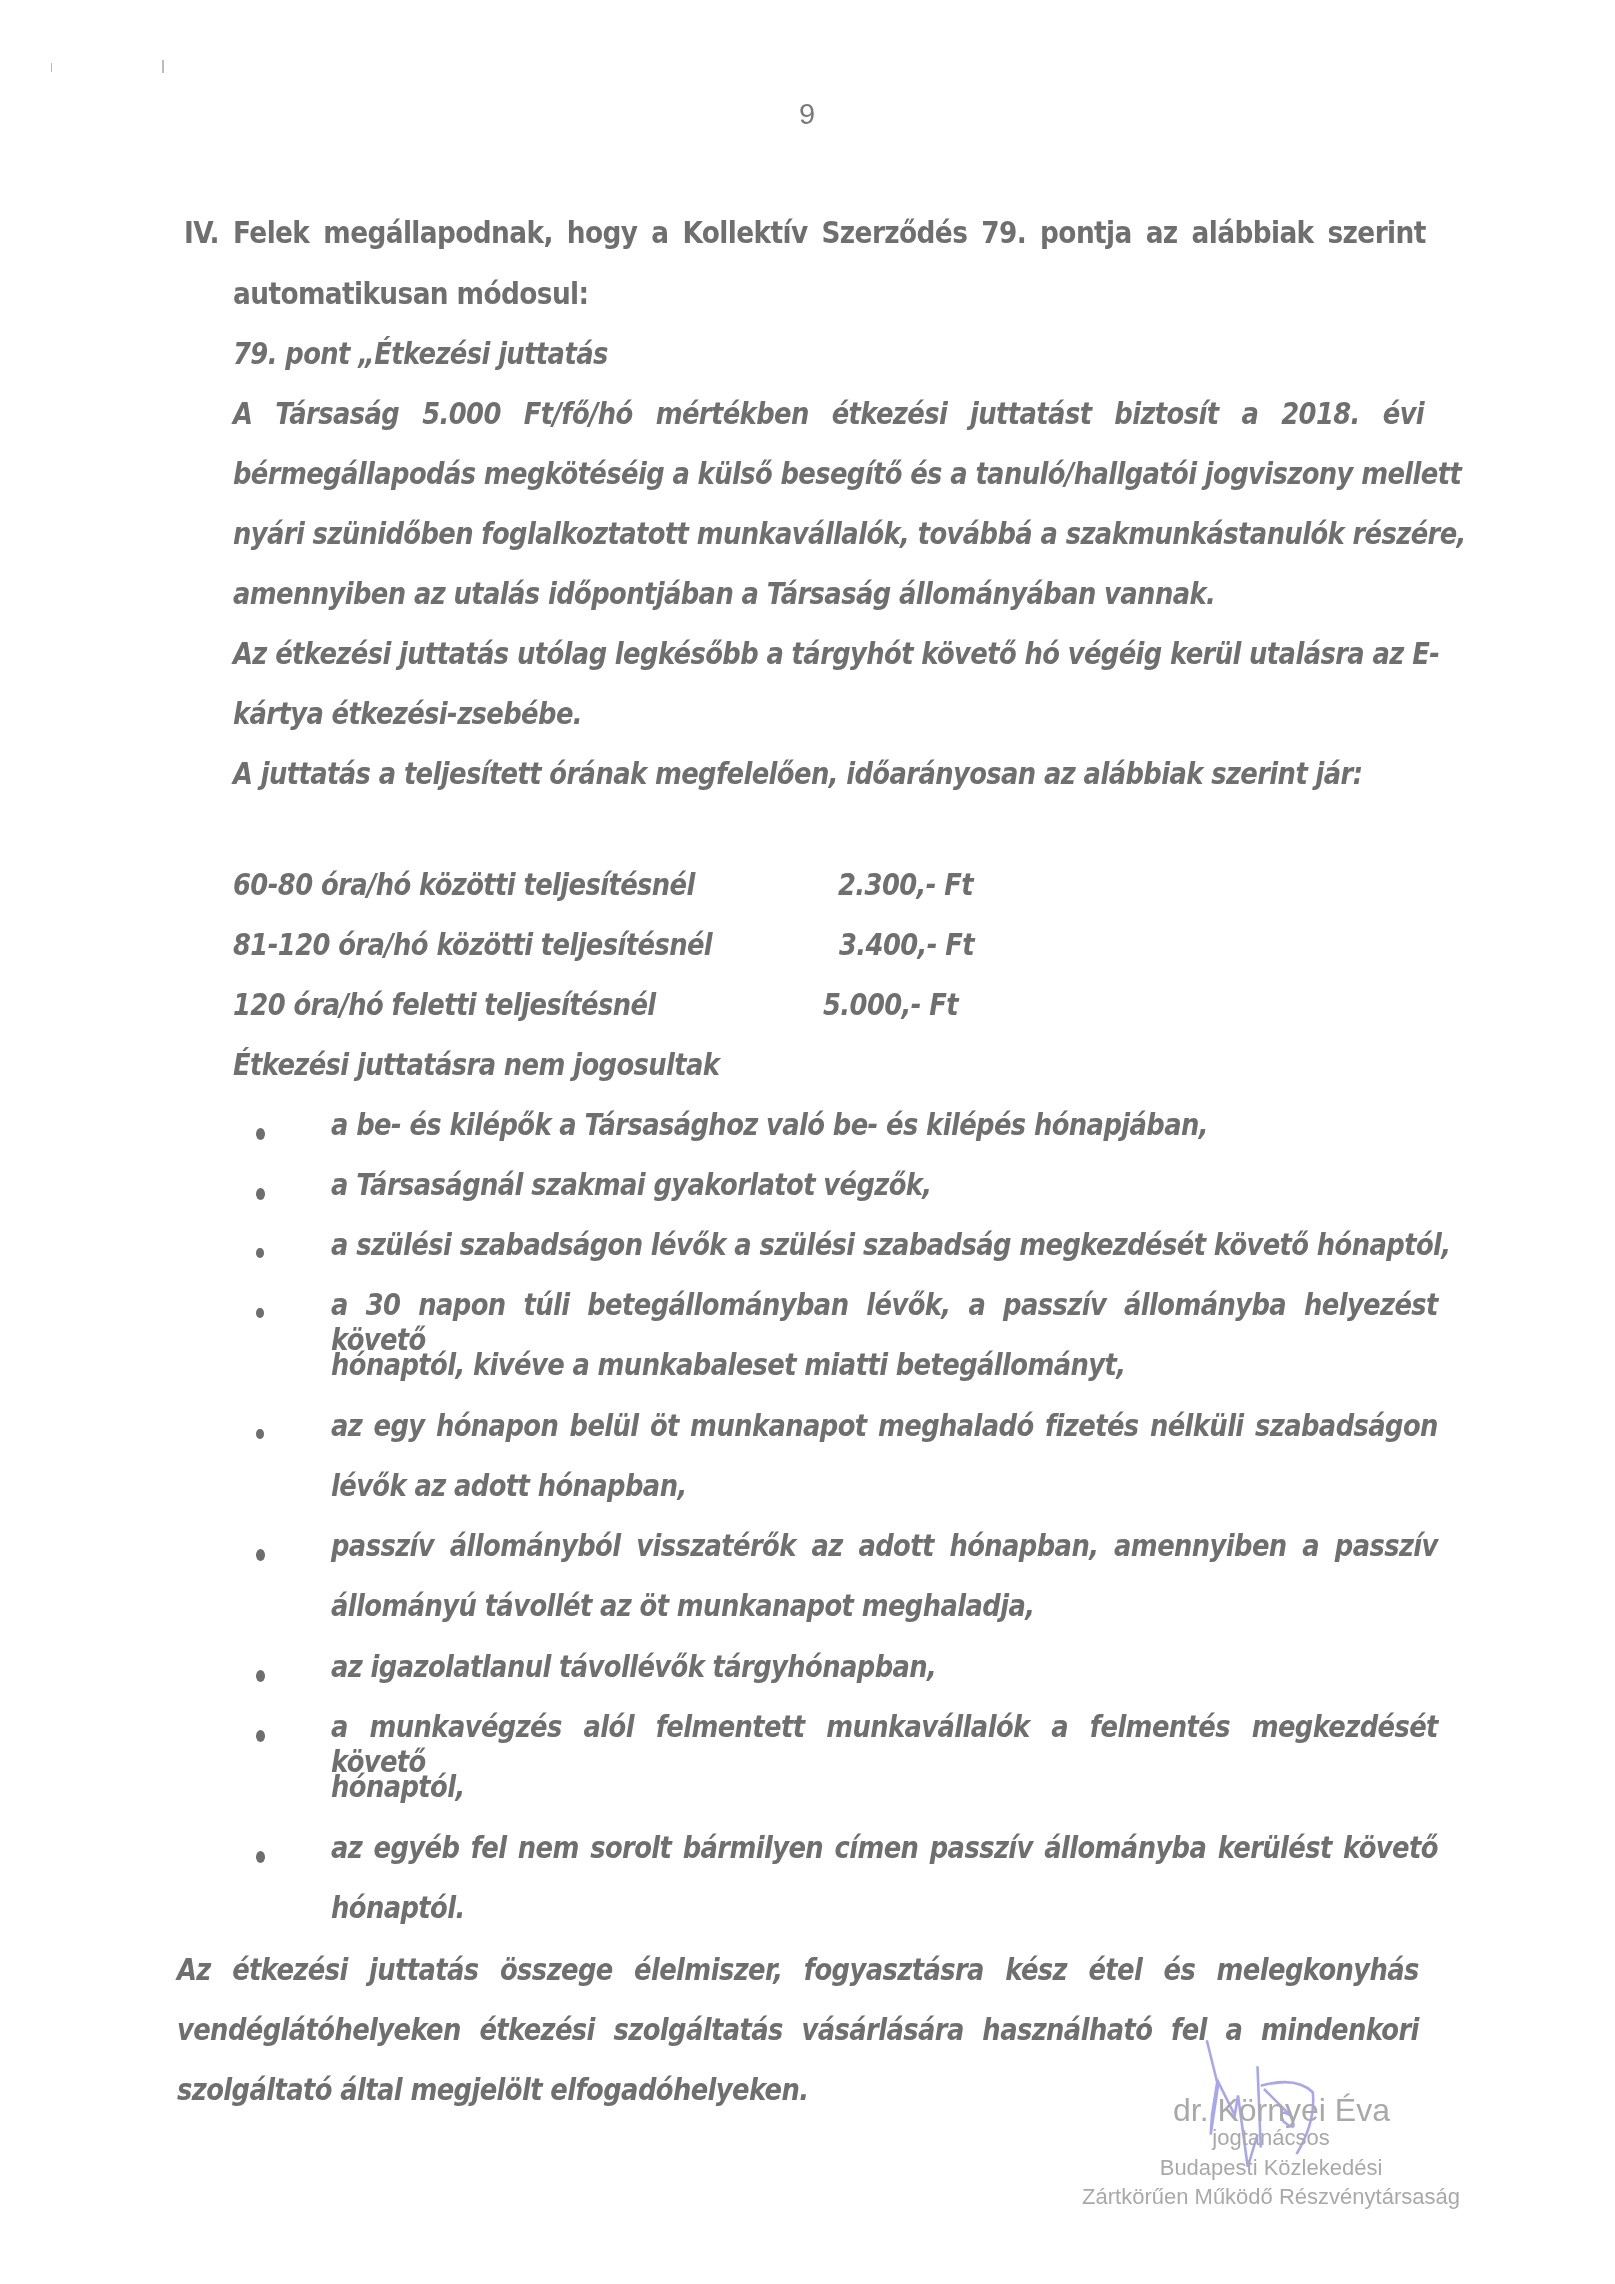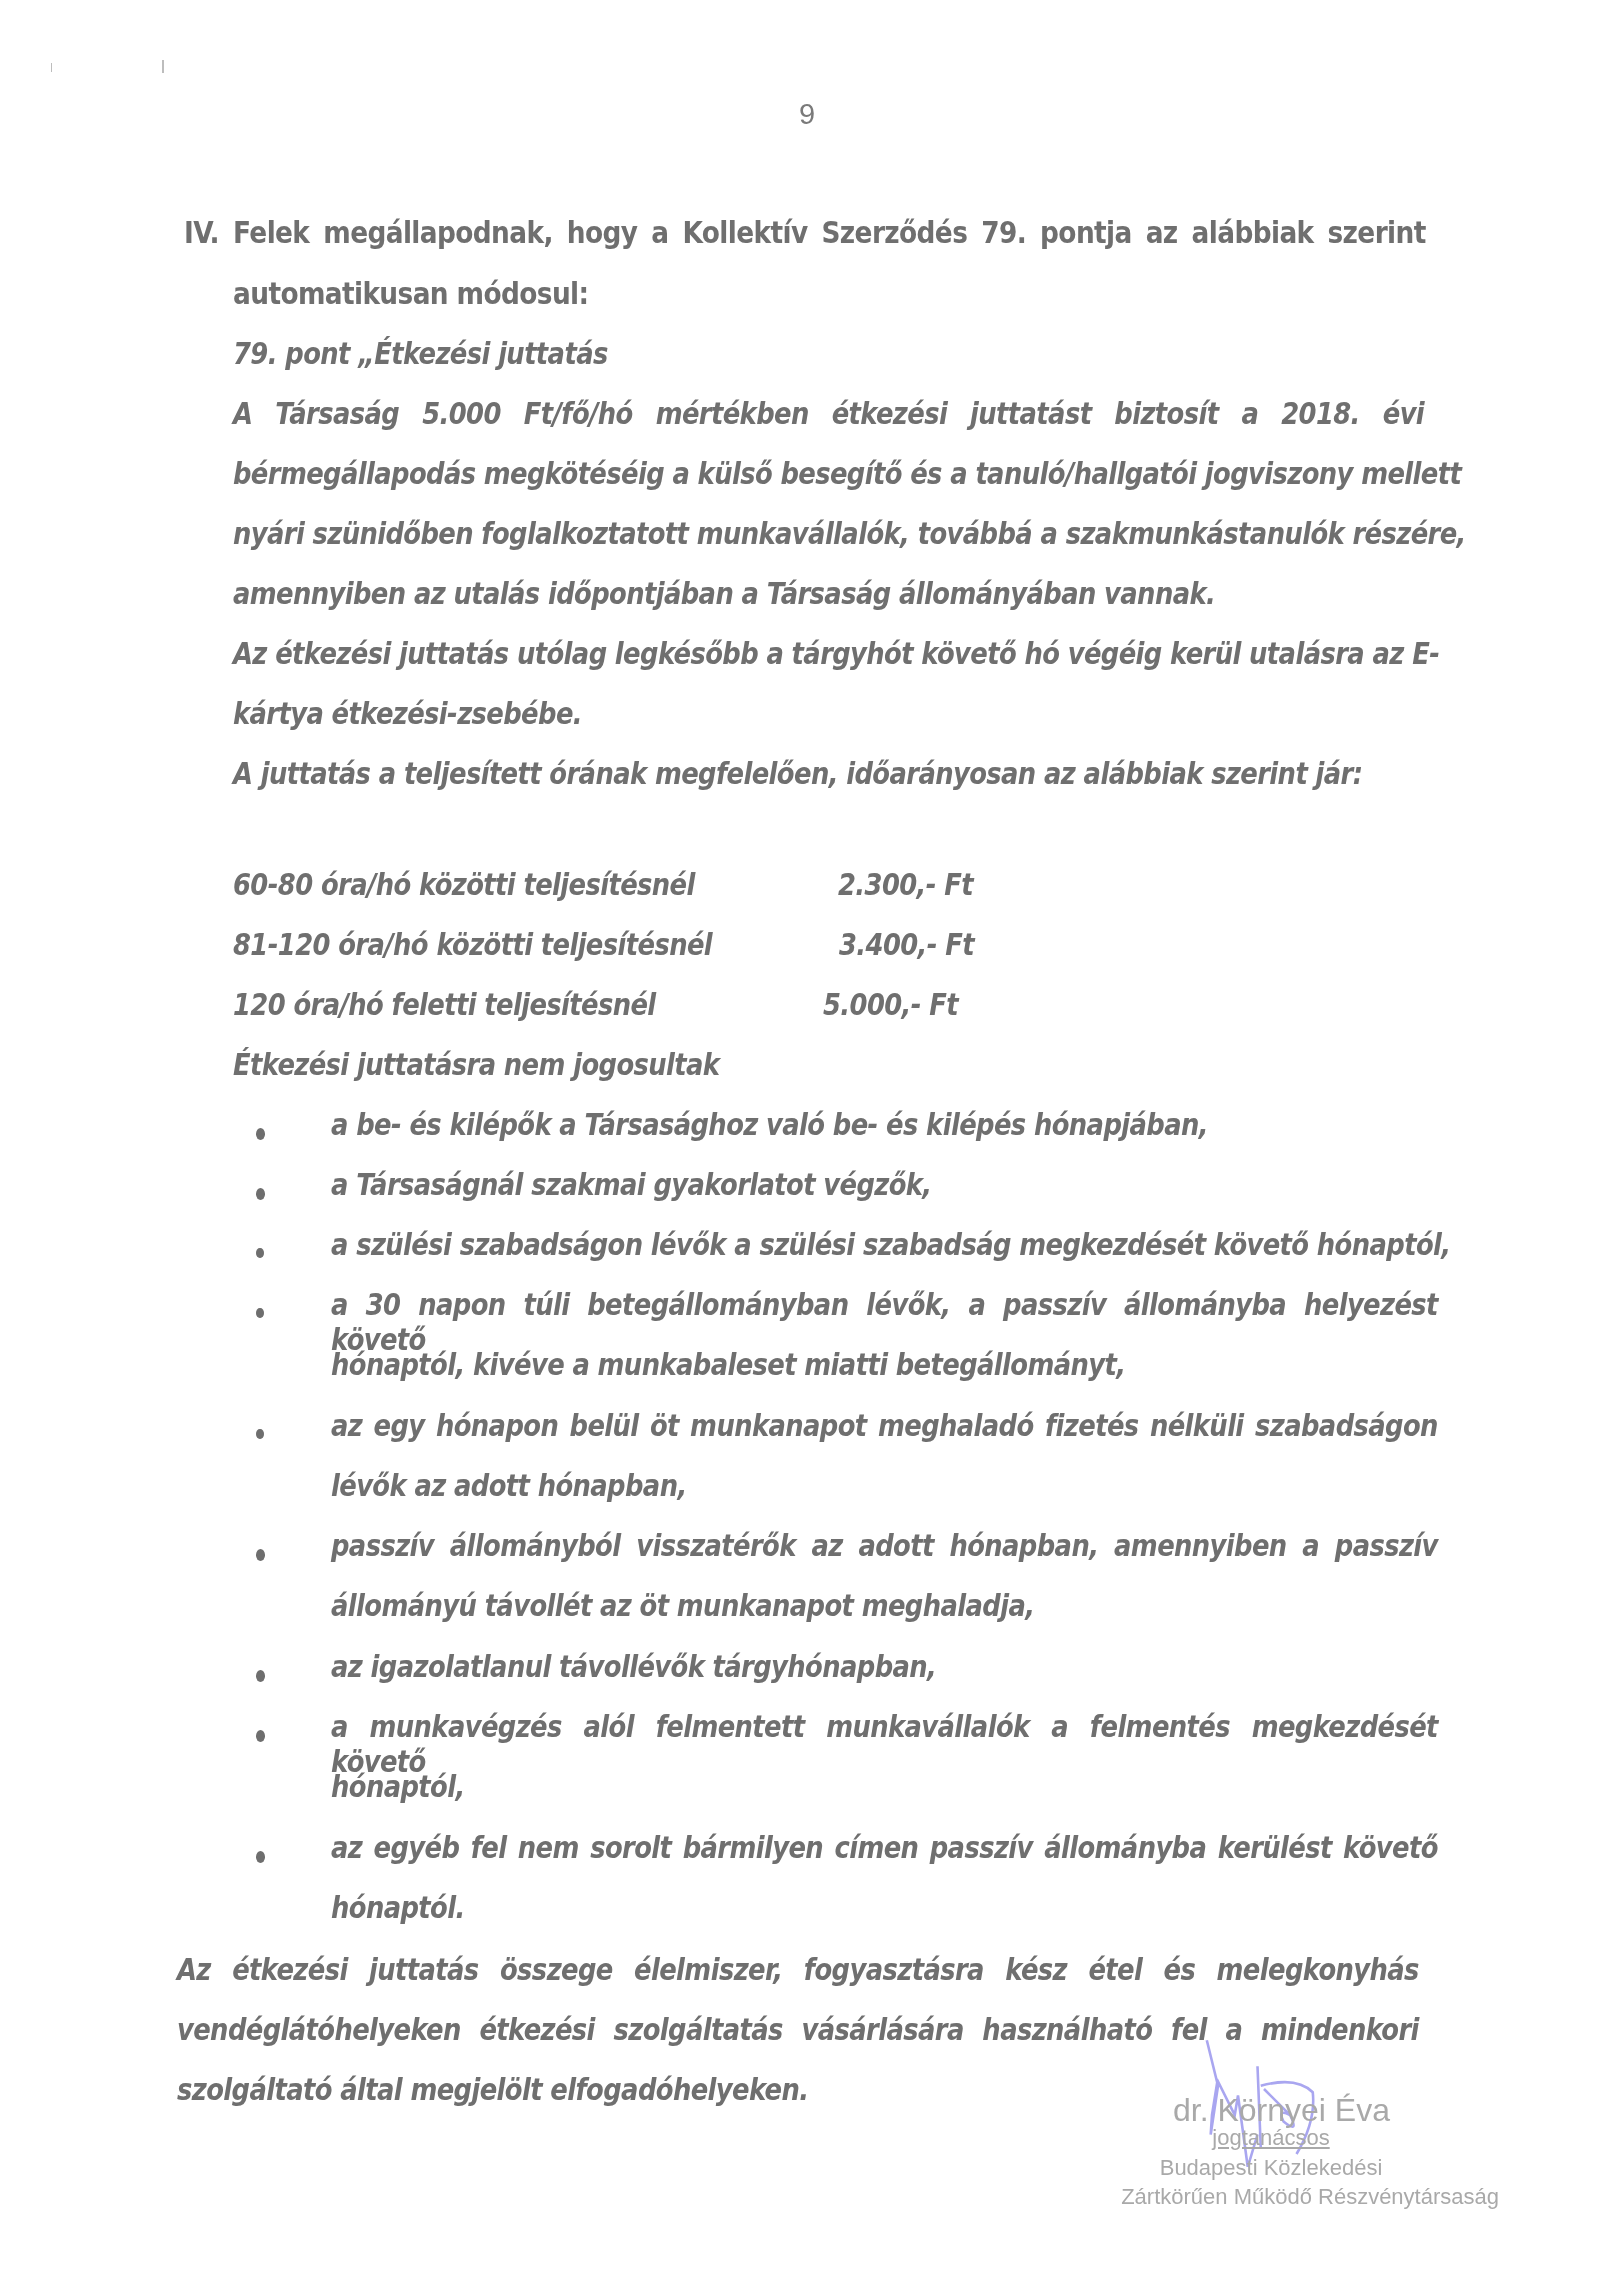--- a/index.html
+++ b/index.html
@@ -87,16 +87,16 @@
 <div class="abs it just" style="left:177px;top:1952px;width:1444px;">Az étkezési juttatás összege élelmiszer, fogyasztásra kész étel és melegkonyhás</div>
 <div class="abs it just" style="left:177px;top:2012px;width:1444px;">vendéglátóhelyeken étkezési szolgáltatás vásárlására használható fel a mindenkori</div>
 <div class="abs it" style="left:177px;top:2072px;">szolgáltató által megjelölt elfogadóhelyeken.</div>
 
 <svg class="signature" width="143" height="130" viewBox="0 0 220 200">
   <path d="M12 5 L28 70 L20 120 L18 150 L30 70 L55 120 L60 90 L75 200 L90 150" fill="none" stroke="#a9a6f0" stroke-width="4"></path>
   <path d="M90 45 L95 170 M95 75 Q150 60 175 85 Q180 130 150 180 M100 80 L140 120 Q155 150 130 130 Q120 110 140 120" fill="none" stroke="#a9a6f0" stroke-width="4"></path>
 </svg>
 
 <div class="abs sig-text" style="left:1173px;top:2092px;width:196px;font-size:32px;">dr. Környei Éva</div>
-<div class="abs sig-text" style="left:1173px;top:2125px;width:196px;font-size:22px;text-decoration:underline;">jogtanácsos</div>
+<div class="abs sig-text" style="left:1173px;top:2125px;width:196px;font-size:22px;">jogtanácsos</div>
 <div class="abs sig-text" style="left:1108px;top:2155px;width:326px;font-size:22px;">Budapesti Közlekedési</div>
-<div class="abs sig-text" style="left:1043px;top:2184px;width:456px;font-size:22px;text-align:right;">Zártkörűen Működő Részvénytársaság</div>
+<div class="abs sig-text" style="left:1043px;top:2184px;width:456px;font-size:22px;">Zártkörűen Működő Részvénytársaság</div>
 
 
 </body></html>

